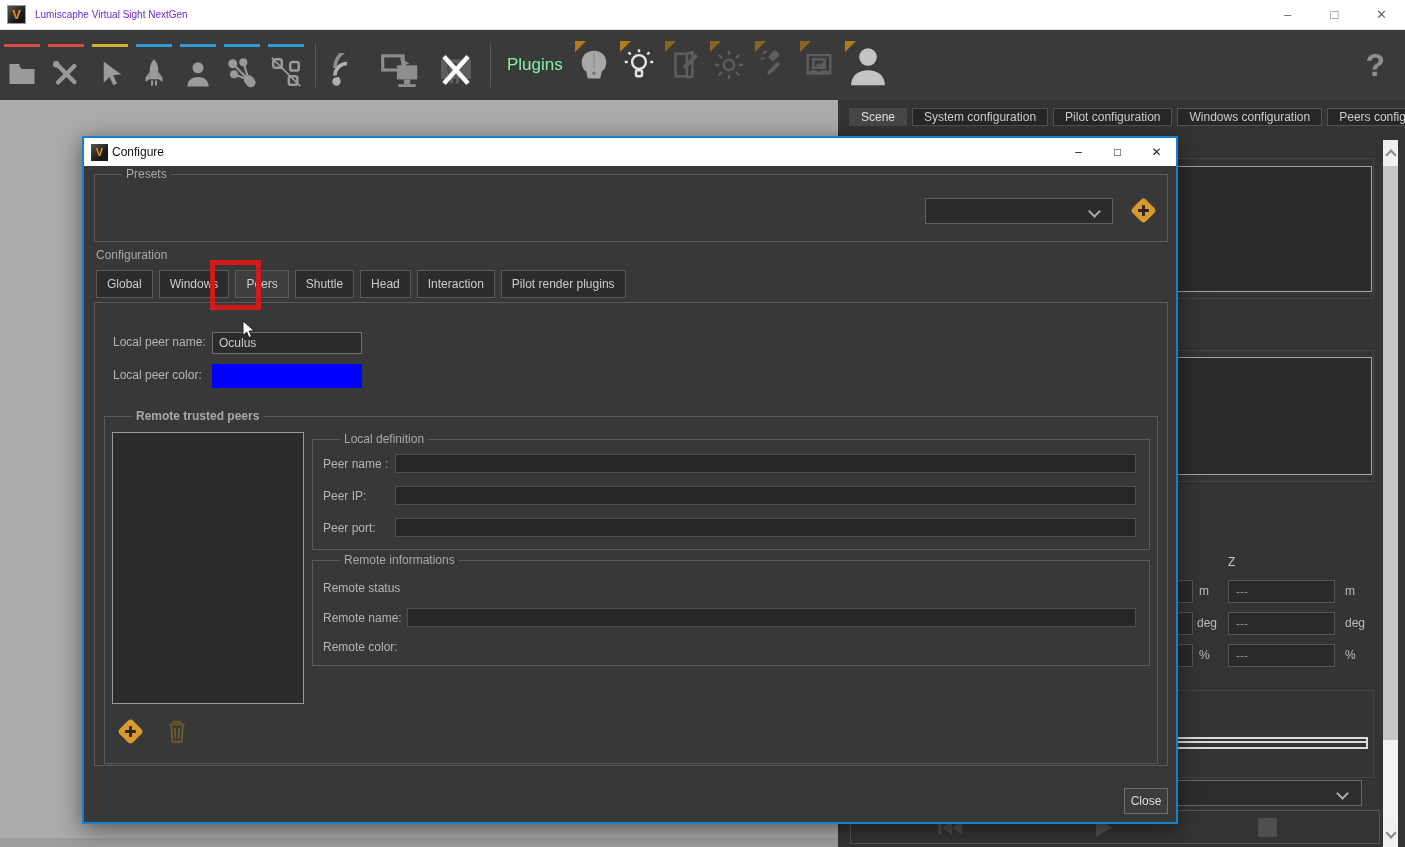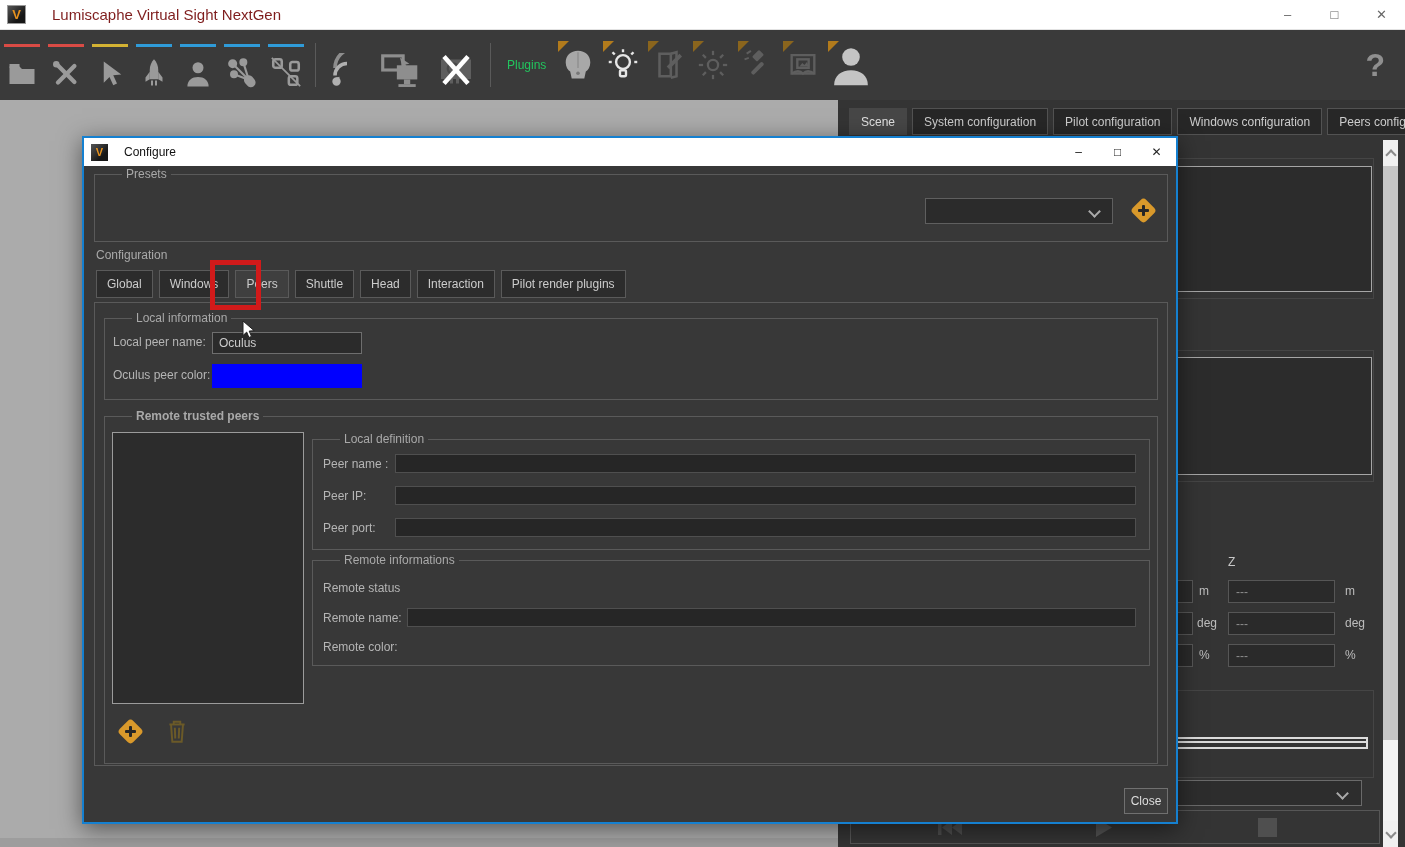--- a/index.html
+++ b/index.html
@@ -5,43 +5,43 @@
   html,body{margin:0;padding:0;background:#222;}
   .app{position:relative;width:1405px;height:847px;overflow:hidden;
        font-family:"Liberation Sans",sans-serif;background:#343434;
        -webkit-font-smoothing:antialiased;}
   
   .titlebar{position:absolute;top:0;left:0;right:0;height:30px;background:#ffffff;
             display:flex;align-items:center;border-bottom:1px solid #e2e2e2;box-sizing:border-box;}
   .logo{width:19px;height:19px;margin-left:7px;background:linear-gradient(135deg,#555 0%,#161616 70%);
         color:#e8921e;font-weight:bold;font-size:13px;display:flex;align-items:center;justify-content:center;
         border:1px solid #9a9a9a;box-sizing:border-box;}
-  .title-text{margin-left:26px;font-size:15px;color:#7f1d1d;}
+  .title-text{margin-left:9px;font-size:10px;color:#6d28d9;}
   .win-controls{margin-left:auto;display:flex;height:100%;}
   .win-btn{width:47px;display:flex;align-items:center;justify-content:center;color:#666;font-size:13px;}
   
   .toolbar{position:absolute;top:30px;left:0;right:0;height:70px;background:#3a3a3a;
            display:flex;align-items:center;}
   .tbi{width:42px;height:58px;margin:0 1px;position:relative;display:flex;align-items:flex-end;
        justify-content:center;padding-bottom:5px;box-sizing:border-box;}
   .tbi .bar{position:absolute;top:8px;left:3px;right:3px;height:3px;}
   .tsep{width:1px;height:44px;background:#5a5a5a;margin:0 7px;}
-  .plugins-label{color:#22c55e;font-size:12px;margin:0 9px;text-align:center;}
+  .plugins-label{color:#86efac;font-size:17px;margin:0 9px;text-align:center;}
   .pli{width:45px;height:54px;position:relative;display:flex;align-items:center;justify-content:center;}
   .pli .corner{position:absolute;top:3px;left:3px;width:0;height:0;
                border-top:11px solid #b27b1c;border-right:11px solid transparent;}
   .pli.dim .corner{border-top-color:#8a651d;}
   .help{margin-left:auto;margin-right:20px;font-size:32px;color:#8f8f8f;font-weight:bold;}
   
   .viewport{position:absolute;top:100px;left:0;width:838px;bottom:0;background:#ababab;}
   .viewport .bottomstrip{position:absolute;left:0;right:0;bottom:0;height:9px;background:#9d9d9d;}
   
   .rpanel{position:absolute;top:100px;left:838px;right:0;bottom:0;background:#343434;}
   .rtabs{position:absolute;top:8px;left:11px;display:flex;gap:5px;}
-  .rtab{height:27px;padding:0 11px;display:flex;align-items:center;font-size:12px;color:#cccccc;
+  .rtab{height:18px;padding:0 11px;display:flex;align-items:center;font-size:12px;color:#cccccc;
         background:#272727;border:1px solid #525252;box-sizing:border-box;white-space:nowrap;}
   .rtab.active{background:#474747;border-color:#474747;color:#e0e0e0;}
   .rgroup{position:absolute;border:1px solid #454545;}
   .rlist{position:absolute;background:#2c2c2c;border:1px solid #a6a6a6;}
   .zlabel{position:absolute;font-size:12px;color:#c8c8c8;}
   .unit{position:absolute;font-size:12px;color:#bdbdbd;}
   .rfield{position:absolute;background:#2a2a2a;border:1px solid #565656;color:#8f8f8f;
           font-size:12px;display:flex;align-items:center;padding-left:7px;box-sizing:border-box;}
   .slider{position:absolute;height:12px;border:2px solid #dcdcdc;box-sizing:border-box;background:#343434;}
   .slider .mid{position:absolute;left:0;right:0;top:2px;height:2px;background:#dcdcdc;}
@@ -56,21 +56,21 @@
         display:flex;align-items:center;justify-content:center;}
   .sbtn .c{width:6px;height:6px;border-right:2px solid #8a8a8a;border-bottom:2px solid #8a8a8a;display:block;}
   .c-up{transform:rotate(-135deg);margin-top:3px;} .c-down{transform:rotate(45deg);margin-bottom:3px;}
   .sthumb{position:absolute;left:0;width:15px;background:#f2f2f2;}
   
   .dialog{position:absolute;left:82px;top:136px;width:1096px;height:688px;background:#383838;
           border:2px solid #1580d0;box-sizing:border-box;box-shadow:0 5px 22px rgba(0,0,0,.5);}
   .dlg-titlebar{height:28px;background:#ffffff;display:flex;align-items:center;}
   .dlg-logo{width:17px;height:17px;margin-left:7px;background:linear-gradient(135deg,#555 0%,#161616 70%);
         color:#e8921e;font-weight:bold;font-size:11px;display:flex;align-items:center;justify-content:center;}
-  .dlg-title{margin-left:16px;font-size:12px;color:#111;}
+  .dlg-title{margin-left:4px;font-size:12px;color:#111;}
   .dlg-controls{margin-left:auto;display:flex;height:100%;}
   .dlg-btn{width:39px;display:flex;align-items:center;justify-content:center;color:#222;font-size:12px;}
   .dlg-body{position:absolute;top:28px;left:0;right:0;bottom:0;}
   .gbox{position:absolute;border:1px solid #5a5a5a;}
   .glabel{position:absolute;top:-8px;left:8px;background:#383838;padding:0 4px;font-size:12px;color:#a9a9a9;white-space:nowrap;margin-left:19px;}
   .plain-label{position:absolute;font-size:12px;color:#b5b5b5;white-space:nowrap;}
   .dtabs{position:absolute;top:104px;left:12px;display:flex;gap:6px;}
   .dtab{height:28px;padding:0 10px;display:flex;align-items:center;font-size:12px;color:#cccccc;
         background:#2c2c2c;border:1px solid #5a5a5a;box-sizing:border-box;white-space:nowrap;}
   .dtab.active{background:#3f3f3f;}
@@ -408,26 +408,23 @@
       </div>
       <div class="redrect"></div>
       <div class="cursor">
         <svg width="14" height="20" viewBox="0 0 14 20">
             <path d="M1 1v14.5l3.7-3.4 2.2 5.4 2.6-1.1-2.3-5.3 5-.4z" fill="#ffffff" stroke="#222" stroke-width="1"></path>
           </svg>
       </div>
 
       <div class="gbox" style="left:10px;top:136px;width:1072px;height:462px;"></div>
 
-      <div class="gbox" style="left:20px;top:152px;width:1052px;height:80px;">
-        <span class="glabel">Local information</span>
-      </div>
       <div class="plain-label" style="left:29px;top:169px;">Local peer name:</div>
       <input class="tinput" style="left: 128px; top: 166px; width: 150px; height: 22px; background: rgb(43, 43, 43); border-color: rgb(110, 110, 110);" value="Oculus">
-      <div class="plain-label" style="left:29px;top:202px;">Oculus peer color:</div>
+      <div class="plain-label" style="left:29px;top:202px;">Local peer color:</div>
       <div class="swatch" style="left: 128px; top: 198px; width: 150px; height: 24px; background: rgb(0, 0, 255);"></div>
 
       <div class="gbox" style="left:20px;top:250px;width:1052px;height:346px;font-weight:bold;">
         <span class="glabel">Remote trusted peers</span>
       </div>
       <div class="listbox" style="left:28px;top:266px;width:190px;height:270px;"></div>
 
       <div class="gbox" style="left:228px;top:273px;width:836px;height:109px;">
         <span class="glabel">Local definition</span>
       </div>

